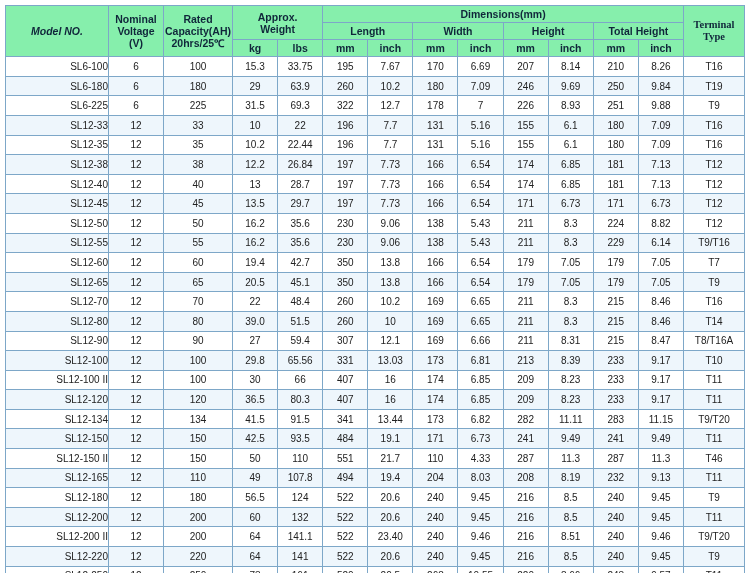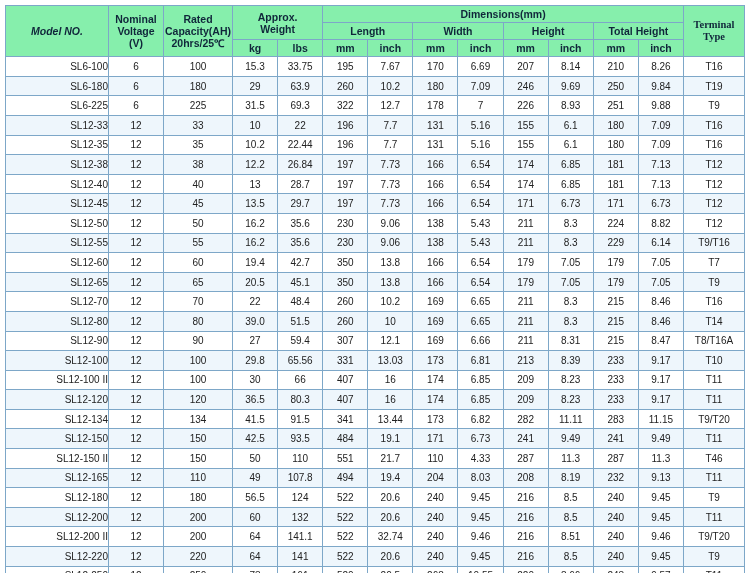--- a/index.html
+++ b/index.html
@@ -486,21 +486,21 @@
         <td>9.45</td>
         <td>T11</td>
       </tr>
       <tr>
         <td>SL12-200 II</td>
         <td>12</td>
         <td>200</td>
         <td>64</td>
         <td>141.1</td>
         <td>522</td>
-        <td>32.74</td>
+        <td>23.40</td>
         <td>240</td>
         <td>9.46</td>
         <td>216</td>
         <td>8.51</td>
         <td>240</td>
         <td>9.46</td>
         <td>T9/T20</td>
       </tr>
       <tr class="alt">
         <td>SL12-220</td>

